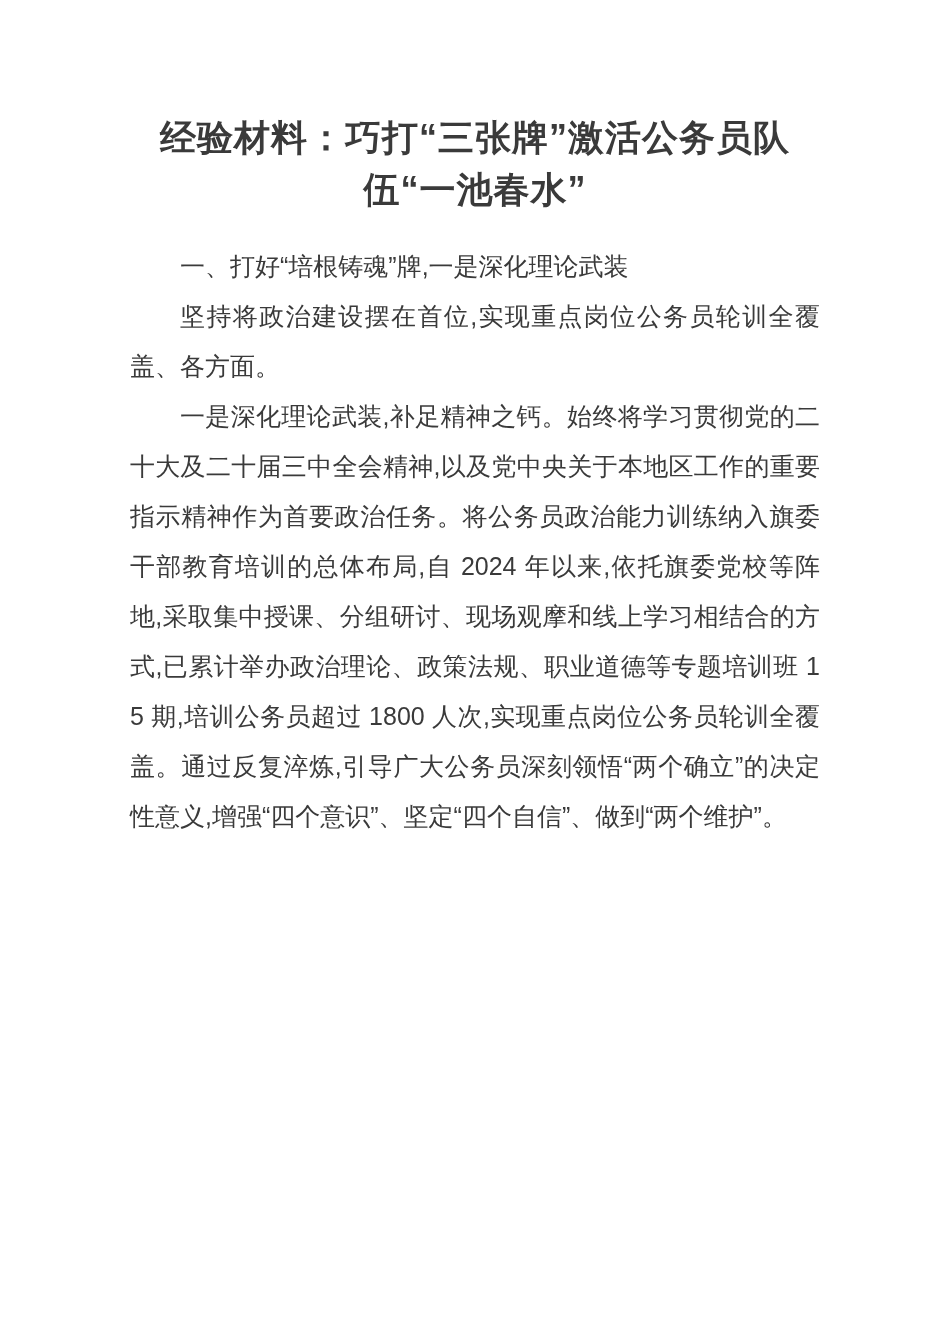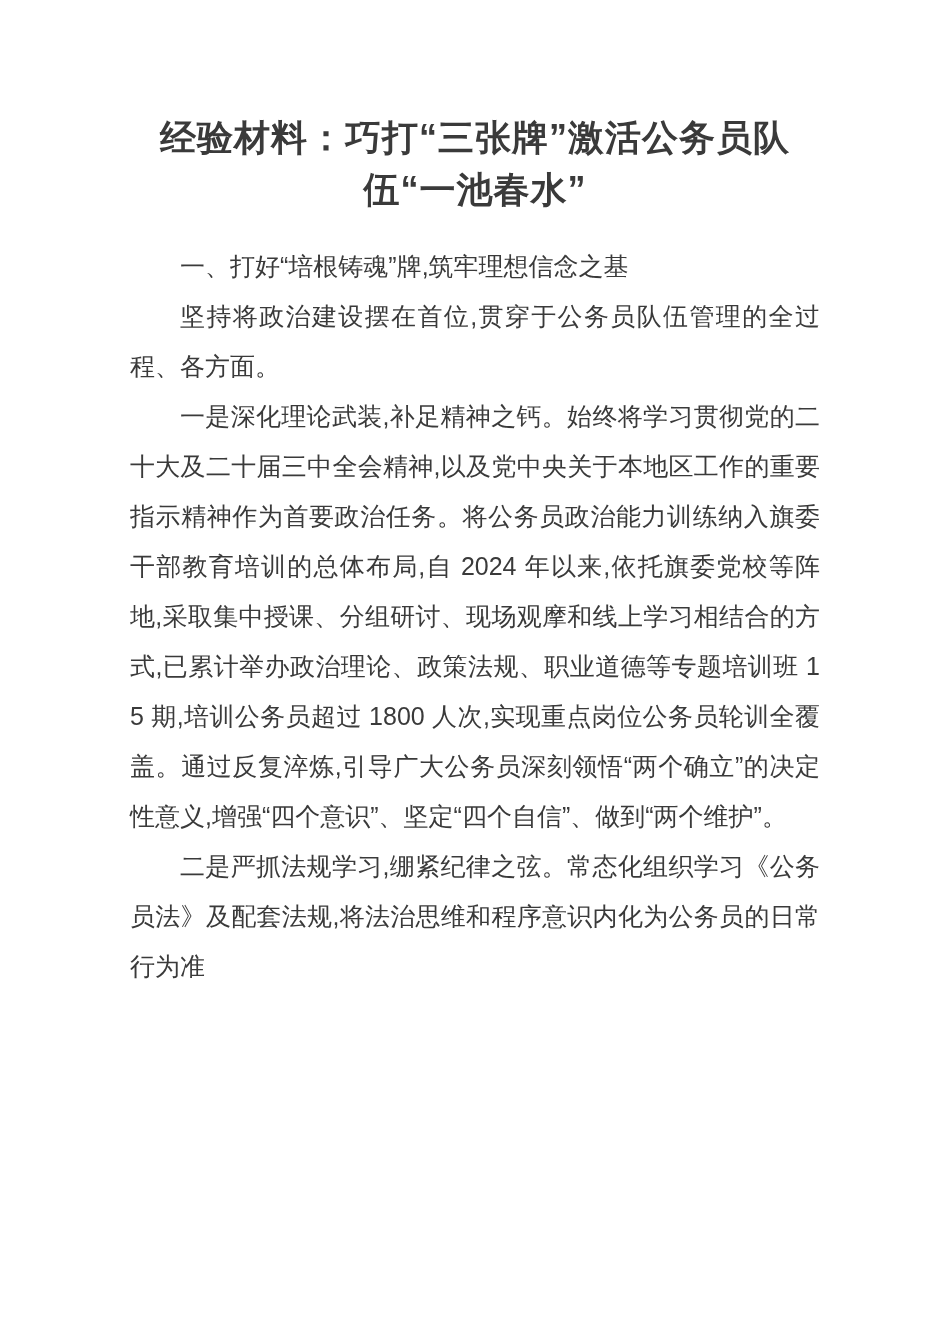--- a/index.html
+++ b/index.html
@@ -44,18 +44,17 @@
     font-weight: 400;
   }
 </style>
 </head>
 <body>
 
 <div class="page">
   <h1 class="doc-title">经验材料：巧打“三张牌”激活公务员队伍“一池春水”</h1>
 
   <div class="doc-body">
-    <p class="section-heading">一、打好“培根铸魂”牌,筑牢理想信念之基</p>
-    <p>坚持将政治建设摆在首位,贯穿于公务员队伍管理的全过程、各方面。</p>
+    <p class="section-heading">一、打好“培根铸魂”牌,一是深化理论武装</p>
+    <p>坚持将政治建设摆在首位,实现重点岗位公务员轮训全覆盖、各方面。</p>
     <p>一是深化理论武装,补足精神之钙。始终将学习贯彻党的二十大及二十届三中全会精神,以及党中央关于本地区工作的重要指示精神作为首要政治任务。将公务员政治能力训练纳入旗委干部教育培训的总体布局,自 2024 年以来,依托旗委党校等阵地,采取集中授课、分组研讨、现场观摩和线上学习相结合的方式,已累计举办政治理论、政策法规、职业道德等专题培训班 15 期,培训公务员超过 1800 人次,实现重点岗位公务员轮训全覆盖。通过反复淬炼,引导广大公务员深刻领悟“两个确立”的决定性意义,增强“四个意识”、坚定“四个自信”、做到“两个维护”。</p>
-    <p>二是严抓法规学习,绷紧纪律之弦。常态化组织学习《公务员法》及配套法规,将法治思维和程序意识内化为公务员的日常行为准</p>
   </div>
 </div>
 
 </body></html>

